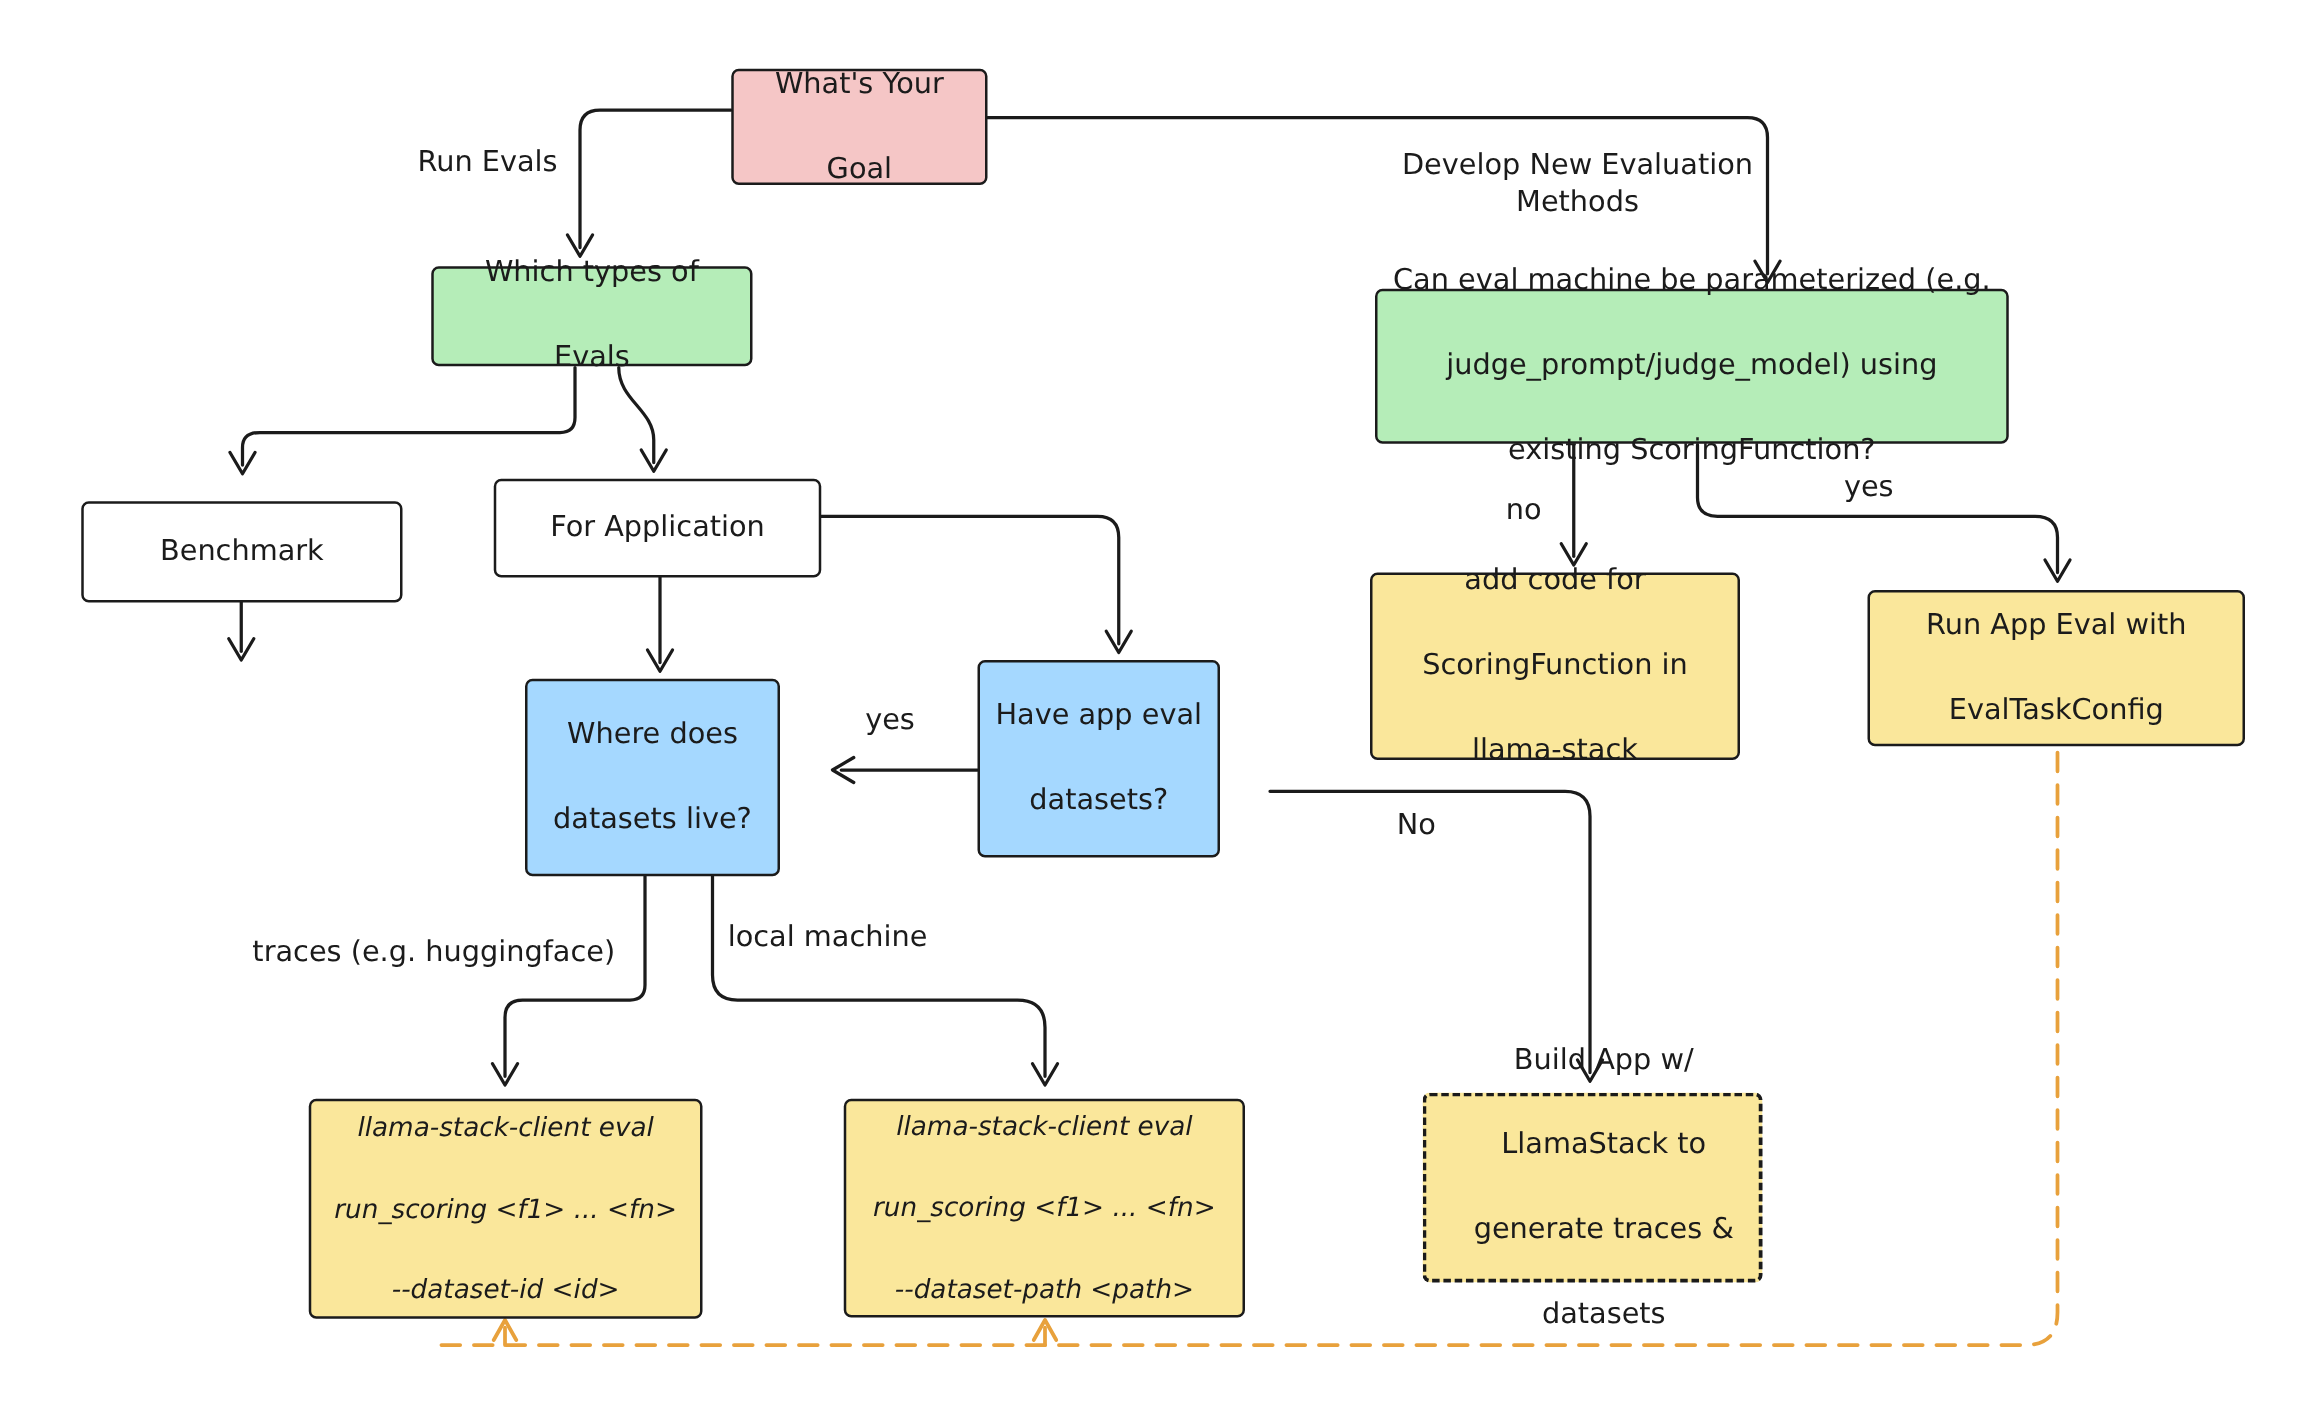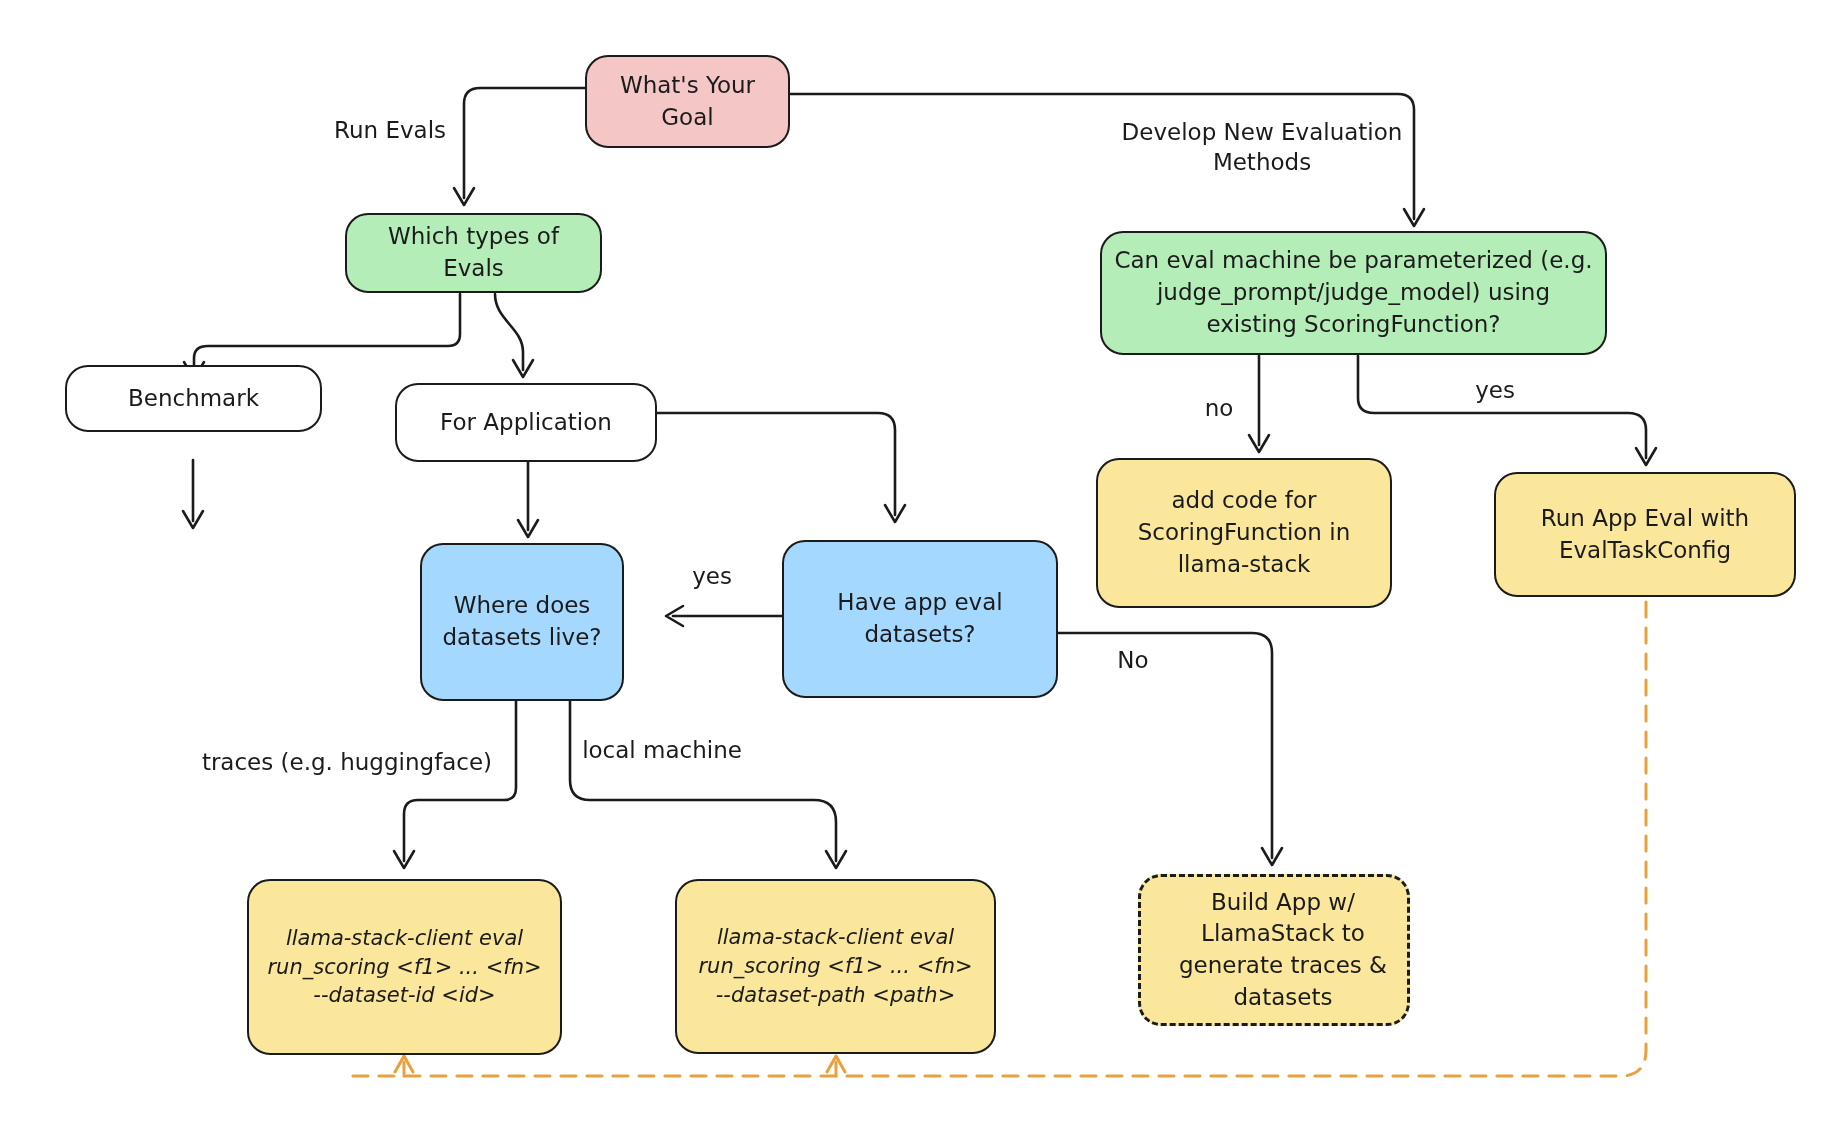--- a/index.html
+++ b/index.html
@@ -6,22 +6,22 @@
   .canvas{
     position:relative;width:1840px;height:1124px;background:#ffffff;overflow:hidden;
     font-family:"DejaVu Sans",sans-serif;color:var(--ink,#1b1b1b);
   }
   svg.wires{position:absolute;left:0;top:0;width:1840px;height:1124px;}
   svg.wires path{fill:none;stroke:var(--ink,#1b1b1b);stroke-width:2.6;stroke-linecap:round;stroke-linejoin:round;}
   svg.wires g.orange path{stroke:var(--orange,#e8a13c);stroke-width:3;}
   svg.wires g.orange path.dash{stroke-dasharray:15 11;}
   .node{
     position:absolute;display:flex;flex-direction:column;align-items:center;justify-content:center;
-    border:2.6px solid var(--ink,#1b1b1b);border-radius:23px;text-align:right;
-    font-size:23px;line-height:1.38;box-sizing:border-box;padding:6px 10px;
+    border:2.6px solid var(--ink,#1b1b1b);border-radius:6px;text-align:right;
+    font-size:23px;line-height:1.38;box-sizing:border-box;padding:6px 10px;gap:36px;
   }
   .node span{display:block;white-space:nowrap;}
   .pink{background:var(--pink,#f5c6c6);}
   .green{background:var(--green,#b5edb8);}
   .blue{background:var(--blue,#a5d8ff);}
   .yellow{background:var(--yellow,#fae79b);}
   .white{background:#ffffff;}
   .dashed{border-style:dashed;border-width:3px;padding-left:28px;}
   .small{font-size:21px;font-style:italic;}
   .edge-label{
@@ -113,35 +113,35 @@
   <div class="node pink" style="left:585px;top:55px;width:205px;height:93px">
     <span>What's Your</span>
     <span>Goal</span>
   </div>
 
   <div class="node green" style="left:345px;top:213px;width:257px;height:80px">
     <span>Which types of</span>
     <span>Evals</span>
   </div>
 
-  <div class="node white" style="left:65px;top:365px;width:257px;height:67px">
+  <div class="node white" style="left:65px;top:401px;width:257px;height:81px">
     <span>Benchmark</span>
   </div>
 
   <div class="node white" style="left:395px;top:383px;width:262px;height:79px">
     <span>For Application</span>
   </div>
 
 
   <div class="node blue" style="left:420px;top:543px;width:204px;height:158px">
     <span>Where does</span>
     <span>datasets live?</span>
   </div>
 
-  <div class="node blue" style="left:782px;top:540px;width:276px;height:158px">
+  <div class="node blue" style="left:782px;top:528px;width:194px;height:158px">
     <span>Have app eval</span>
     <span>datasets?</span>
   </div>
 
   <div class="node green" style="left:1100px;top:231px;width:507px;height:124px">
     <span>Can eval machine be parameterized (e.g.</span>
     <span>judge_prompt/judge_model) using</span>
     <span>existing ScoringFunction?</span>
   </div>
 

